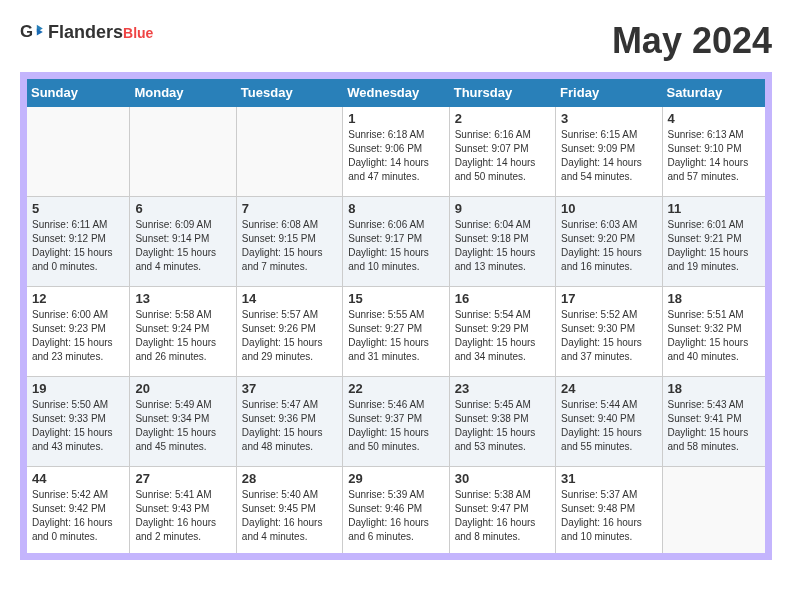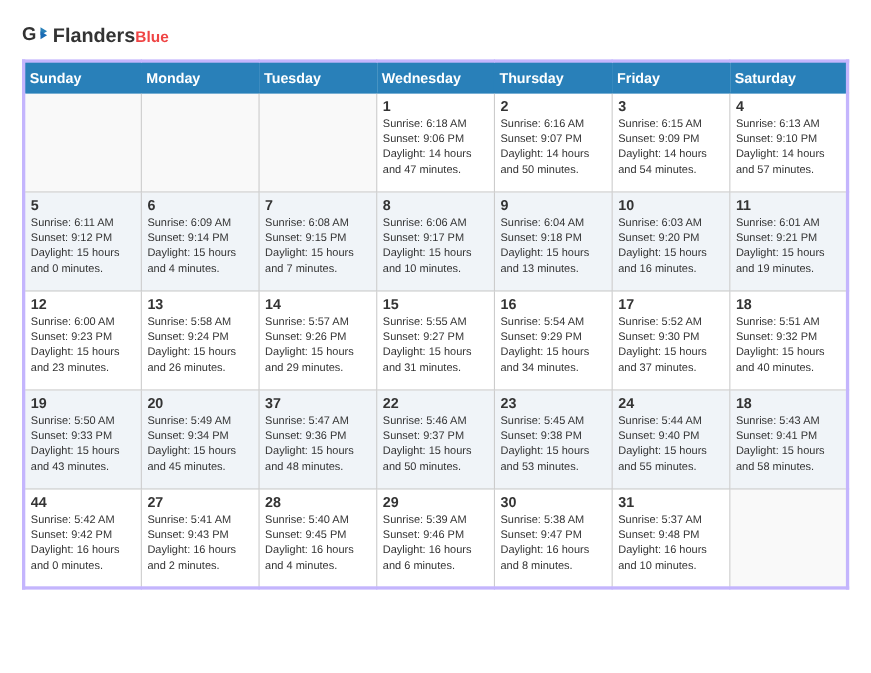--- a/index.html
+++ b/index.html
@@ -33,21 +33,21 @@
       font-weight: bold;
       color: #333;
     }
     .location-title {
       font-size: 16px;
       color: #555;
     }
     .calendar-table {
       width: 100%;
       border-collapse: collapse;
-      border: 3px solid #c4b5fd;
+      border: 7px solid #c4b5fd;
     }
     .calendar-table th {
       background-color: #2980b9;
       color: white;
       font-size: 13px;
       font-weight: bold;
       padding: 6px 4px;
       text-align: left;
       border: 1px solid #2980b9;
     }
@@ -90,20 +90,21 @@
     <svg class="logo-icon" viewBox="0 0 40 40" xmlns="http://www.w3.org/2000/svg">
       <text x="0" y="28" font-size="28" font-weight="bold" fill="#333">G</text>
       <polygon points="28,8 38,14 28,20" fill="#2980b9"></polygon>
       <polygon points="28,14 38,20 28,26" fill="#1a6bb5"></polygon>
     </svg>
     <div>
       <span style="font-size:18px;font-weight:bold;color:#333;">Flanders</span><span style="font-size:14px;font-weight:bold;color:#ef4444;">Blue</span>
     </div>
   </div>
   <div class="title-area">
+    <div class="month-title">May 2024</div>
   </div>
 </div>
 
 <table class="calendar-table">
   <thead>
     <tr>
     <th>Sunday</th>
         <th>Monday</th>
         <th>Tuesday</th>
         <th>Wednesday</th>

